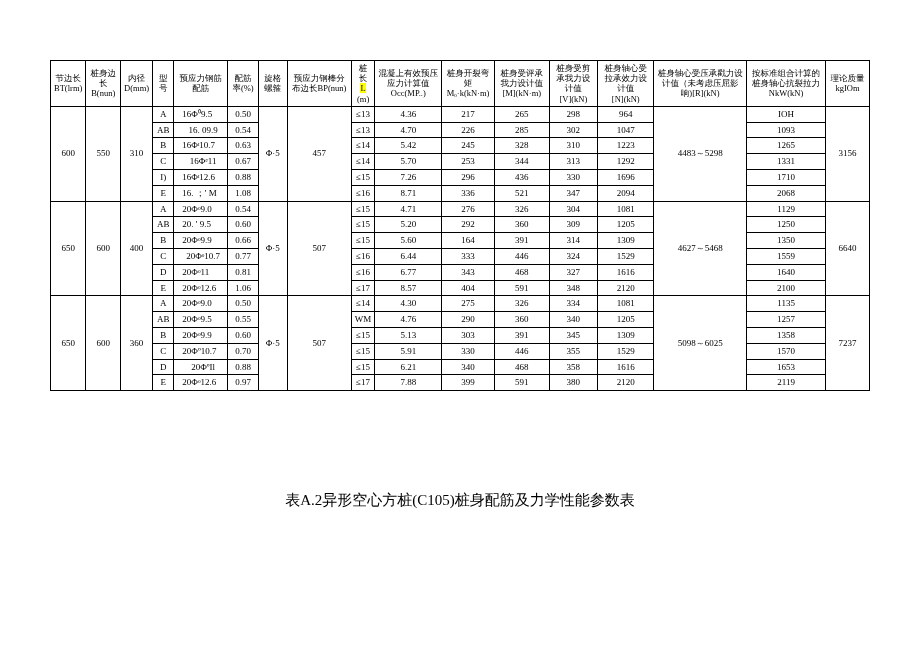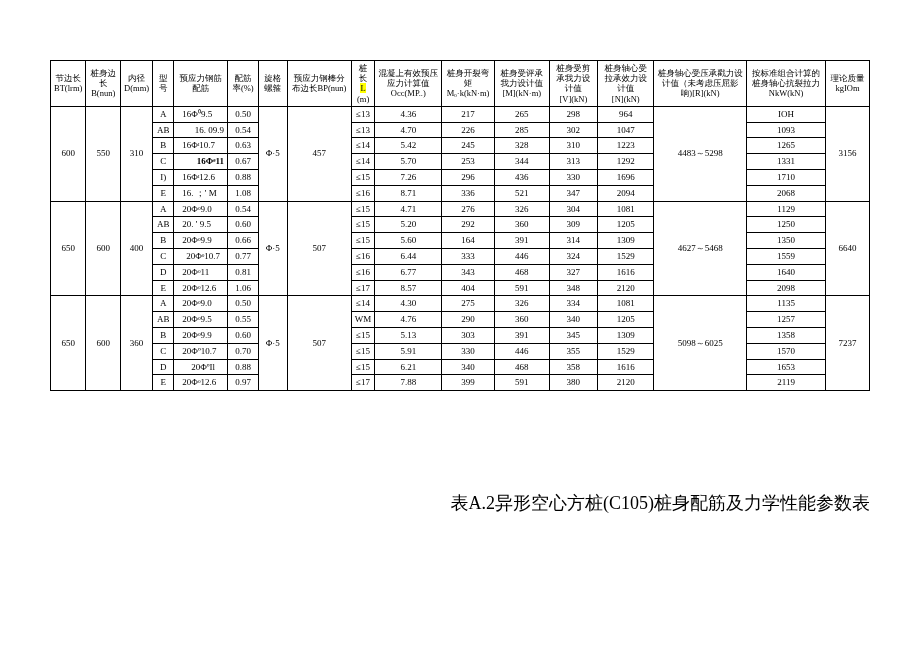--- a/index.html
+++ b/index.html
@@ -26,23 +26,23 @@
     }
     th {
       font-weight: normal;
       font-size: 9px;
     }
     td {
       font-size: 9px;
     }
     .hdr { font-size: 8.5px; }
     .caption {
-      text-align: right;
+      text-align: center;
       margin-top: 100px;
-      font-size: 18px;
+      font-size: 15px;
     }
     .hl { background: #ffff00; }
   </style>
 </head>
 <body>
 
 <table>
   <thead>
     <tr>
       <th class="hdr"><span>节边长</span><br><span>BT(lrm)</span></th>
@@ -79,21 +79,21 @@
         <td>217</td>
         <td>265</td>
         <td>298</td>
         <td>964</td>
         <td rowspan="6">4483～5298</td>
         <td>IOH</td>
         <td rowspan="6">3156</td>
       </tr>
       <tr>
         <td>AB</td>
-        <td style="text-align: right; padding-left: 8px;">16.   09.9</td>
+        <td style="text-align: center; padding-left: 8px;">16.   09.9</td>
         <td>0.54</td>
         <td>≤13</td>
         <td>4.70</td>
         <td>226</td>
         <td>285</td>
         <td>302</td>
         <td>1047</td>
         <td>1093</td>
       </tr>
       <tr>
@@ -103,21 +103,21 @@
         <td>≤14</td>
         <td>5.42</td>
         <td>245</td>
         <td>328</td>
         <td>310</td>
         <td>1223</td>
         <td>1265</td>
       </tr>
       <tr>
         <td>C</td>
-        <td style="text-align: right; padding-left: 8px; font-weight: bold;">16Φᵉ11</td>
+        <td style="text-align: center; padding-left: 8px;">16Φᵉ11</td>
         <td>0.67</td>
         <td>≤14</td>
         <td>5.70</td>
         <td>253</td>
         <td>344</td>
         <td>313</td>
         <td>1292</td>
         <td>1331</td>
       </tr>
       <tr>
@@ -214,21 +214,21 @@
       <tr>
         <td>E</td>
         <td style="text-align: left; padding-left: 8px;">20Φᵒ12.6</td>
         <td>1.06</td>
         <td>≤17</td>
         <td>8.57</td>
         <td>404</td>
         <td>591</td>
         <td>348</td>
         <td>2120</td>
-        <td>2098</td>
+        <td>2100</td>
       </tr>
       <tr>
         <td rowspan="6">650</td>
         <td rowspan="6">600</td>
         <td rowspan="6">360</td>
         <td>A</td>
         <td style="text-align: left; padding-left: 8px;">20Φᵒ9.0</td>
         <td>0.50</td>
         <td rowspan="6">Φ·5</td>
         <td rowspan="6">507</td>

